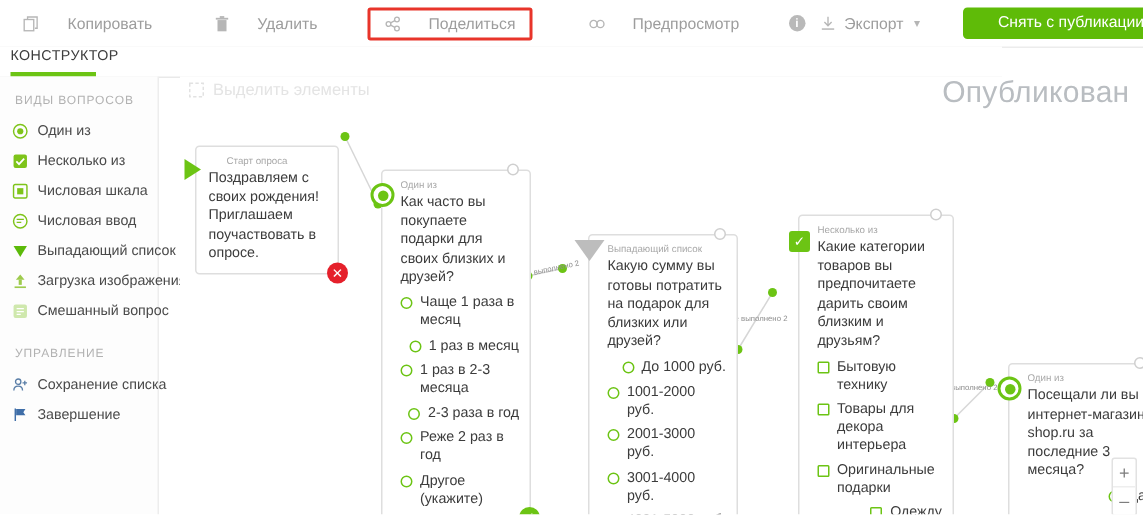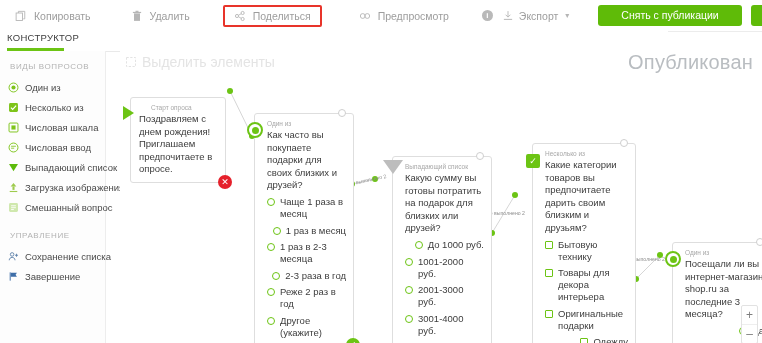--- a/index.html
+++ b/index.html
@@ -13,21 +13,21 @@
   .app{position:relative;width:762px;height:343px;overflow:hidden;}
 
   
   .toolbar{
     position:absolute;left:0;top:0;width:762px;height:31px;
     background:#ffffff;border-bottom:1px solid #ececec;
     display:flex;align-items:center;
   }
   .tb-group-left{display:flex;align-items:center;padding-left:8px;gap:0px;}
   .tb-btn{
-    display:flex;align-items:center;gap:7px;
+    display:flex;align-items:center;gap:18px;
     padding:4px 6px;margin-right:26px;
     color:#9d9d9d;font-size:10.5px;white-space:nowrap;cursor:pointer;
     background:transparent;border:1px solid transparent;border-radius:2px;
   }
   .tb-btn.highlight{border:2px solid #e8342a;padding:3px 9px;margin-right:30px;}
   .tb-ico{width:12px;height:12px;flex:0 0 12px;display:block;}
   .tb-spacer{flex:1 1 auto;}
   .tb-group-right{display:flex;align-items:center;padding-right:9px;gap:0;}
   .info-dot{
     width:11px;height:11px;border-radius:50%;background:#b9b9b9;color:#fff;
@@ -72,21 +72,21 @@
   }
   .sb-ico{width:11px;height:11px;flex:0 0 11px;display:block;}
 
   
   .canvas{
     position:absolute;left:120px;top:51px;width:642px;height:292px;
     background:#ffffff;overflow:hidden;
   }
   .select-tool{
     position:absolute;left:5px;top:3px;display:flex;align-items:center;gap:5px;
-    color:#e4e4e4;font-size:14px;cursor:pointer;
+    color:#e4e4e4;font-size:11px;cursor:pointer;
   }
   .watermark{
     position:absolute;right:9px;top:0px;
     font-size:20px;color:#b9bdc1;font-weight:400;letter-spacing:.2px;text-align:right;
   }
 
   
   .node{
     position:absolute;background:#ffffff;border:1px solid #dedede;border-radius:3px;
     box-sizing:border-box;cursor:move;
@@ -329,21 +329,21 @@
     </svg>
 
     <div class="link-label" style="left:228px;top:130px;transform:rotate(-12deg);">Не выполнено 2</div>
     <div class="link-label" style="left:366px;top:159px;">Не выполнено 2</div>
     <div class="link-label" style="left:506px;top:205px;">Не выполнено 2</div>
 
     <div class="node" style="left:10px;top:46px;width:96px;">
       <div class="h-play"></div>
       <div class="node-body">
         <div class="node-type" style="padding-left:12px;">Старт опроса</div>
-        <div class="node-title">Поздравляем с днем рождения! Приглашаем предпочитаете в опросе.</div>
+        <div class="node-title">Поздравляем с своих рождения! Приглашаем поучаствовать в опросе.</div>
       </div>
       <div class="h-err">✕</div>
     </div>
 
     <div class="node" style="left:134px;top:62px;width:100px;">
       <div class="h-left">
           <span class="dot"></span>
         </div>
       <div class="h-gear"></div>
       <div class="node-body" style="padding-left:12px;">

